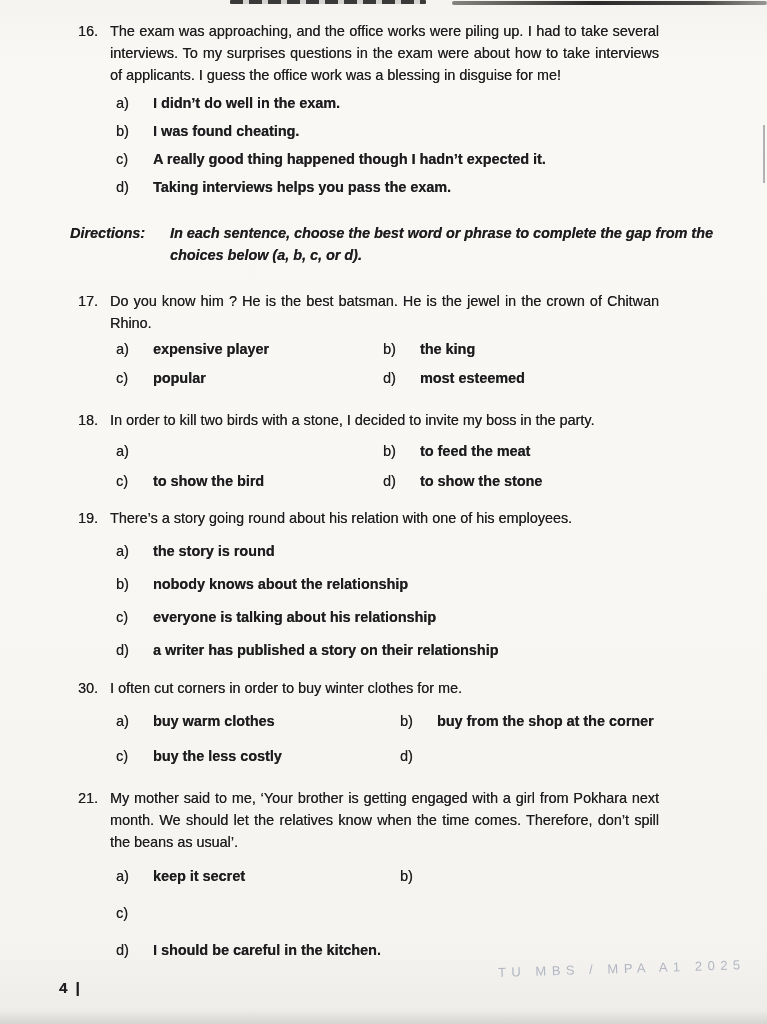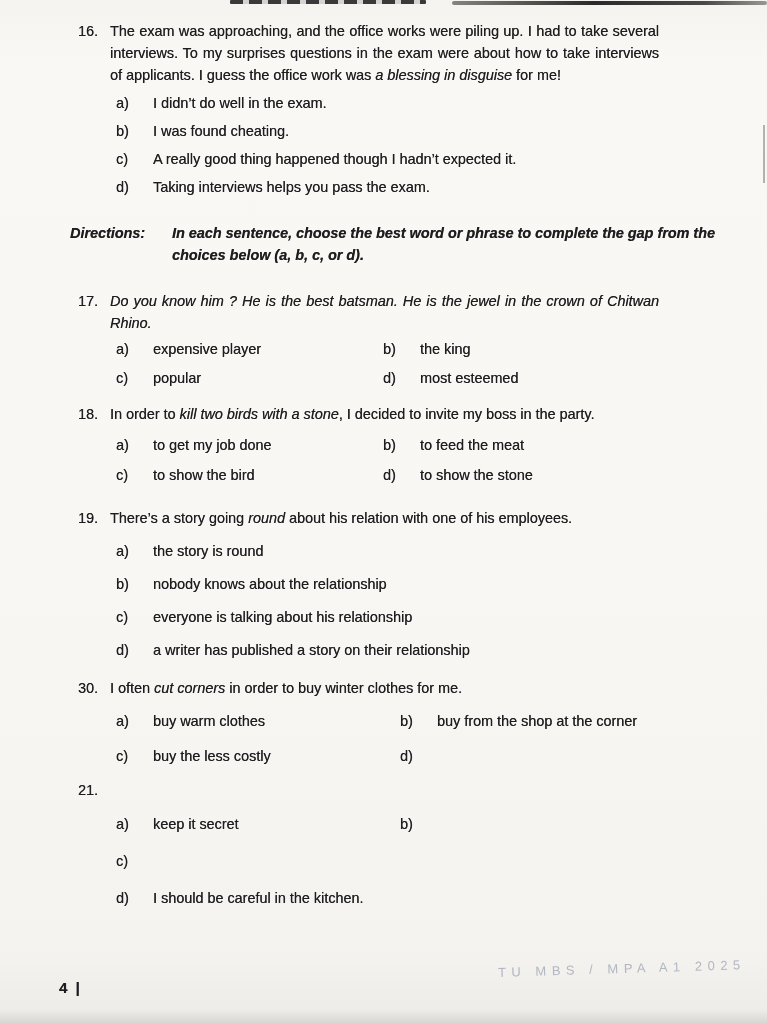--- a/index.html
+++ b/index.html
@@ -11,52 +11,52 @@
     margin: 0 auto;
     overflow: hidden;
     background: linear-gradient(180deg, #f4f3f0 0px, #f9f8f5 60px, #f8f7f4 560px, #f4f3f0 950px, #ecebe8 1024px);
     font-family: "Liberation Sans", sans-serif;
     font-size: 14.4px;
     line-height: 22px;
     color: #1d1d1f;
     text-shadow: 0.2px 0.2px 0.45px rgba(25,25,25,0.75);
     padding: 20px 14px 0 78px;
   }
-  .i { font-style: italic; }
+  .i { }
 
   
   .q-row { display: flex; }
   .q-num { flex: 0 0 32px; }
   .stem { flex: 1; text-align: justify; padding-right: 53px; max-width: 602px; }
 
   .options { margin-left: 38px; padding-right: 40px; }
   .option { display: flex; align-items: baseline; }
   .opt-letter { flex: 0 0 37px; }
-  .opt-text { flex: 1; }
+  .opt-text { flex: 1; font-weight: bold; }
 
   .two-col { display: grid; grid-template-columns: 267px 1fr; }
   .two-col.wide { grid-template-columns: 284px 1fr; }
   .option.col1 { grid-column: 1; }
 
   
   .q16 .options { margin-top: 6px; }
   .q16 .option + .option { margin-top: 6px; }
-  .directions { display: flex; margin-top: 24px; margin-left: -8px; font-weight: bold; font-style: italic; }
+  .directions { display: flex; margin-top: 24px; margin-left: -8px; font-weight: bold; font-style: italic; gap: 14px; }
   .dir-label { flex: 0 0 86px; }
-  .dir-text { width: 565px; margin-left: 16px; }
+  .dir-text { width: 565px; }
   .q17 { margin-top: 24px; }
   .q17 .options { margin-top: 4px; row-gap: 7px; }
-  .q18 { margin-top: 14px; }
+  .q18 { margin-top: 20px; }
   .q18 .options { margin-top: 9px; row-gap: 8px; }
-  .q19 { margin-top: 21px; }
+  .q19 { margin-top: 15px; }
   .q19 .options { margin-top: 11px; }
   .q19 .option + .option { margin-top: 11px; }
   .q20 { margin-top: 16px; }
   .q20 .options { margin-top: 11px; row-gap: 13px; }
-  .q21 { margin-top: 12px; }
+  .q21 { margin-top: 20px; }
   .q21 .options { margin-top: 12px; row-gap: 15px; }
 
   
   .page-number {
     position: absolute; left: 59px; top: 977px;
     font-size: 15px; font-weight: bold; letter-spacing: 2px;
   }
   .watermark {
     position: absolute; left: 498px; top: 958px;
     font-size: 13px; letter-spacing: 5.5px;
@@ -153,21 +153,20 @@
   </section>
 
   <section class="question q18">
     <div class="q-row">
       <span class="q-num">18.</span>
       <p class="stem"><span>In order to </span><span class="i">kill two birds with a stone</span><span>, I decided to invite my boss in the party.</span></p>
     </div>
     <div class="options two-col">
       <div class="option">
         <span class="opt-letter">a)</span>
-        <span class="opt-text">to get my job done</span>
       </div>
       <div class="option">
         <span class="opt-letter">b)</span>
         <span class="opt-text">to feed the meat</span>
       </div>
       <div class="option">
         <span class="opt-letter">c)</span>
         <span class="opt-text">to show the bird</span>
       </div>
       <div class="option">
@@ -222,20 +221,21 @@
       </div>
       <div class="option">
         <span class="opt-letter">d)</span>
       </div>
     </div>
   </section>
 
   <section class="question q21">
     <div class="q-row">
       <span class="q-num">21.</span>
+      <p class="stem"><span>My mother said to me, ‘Your brother is getting engaged with a girl from Pokhara next month. We should let the relatives know when the time comes. Therefore, don’t spill the beans as usual’.</span></p>
     </div>
     <div class="options two-col wide">
       <div class="option">
         <span class="opt-letter">a)</span>
         <span class="opt-text">keep it secret</span>
       </div>
       <div class="option">
         <span class="opt-letter">b)</span>
       </div>
       <div class="option col1">

